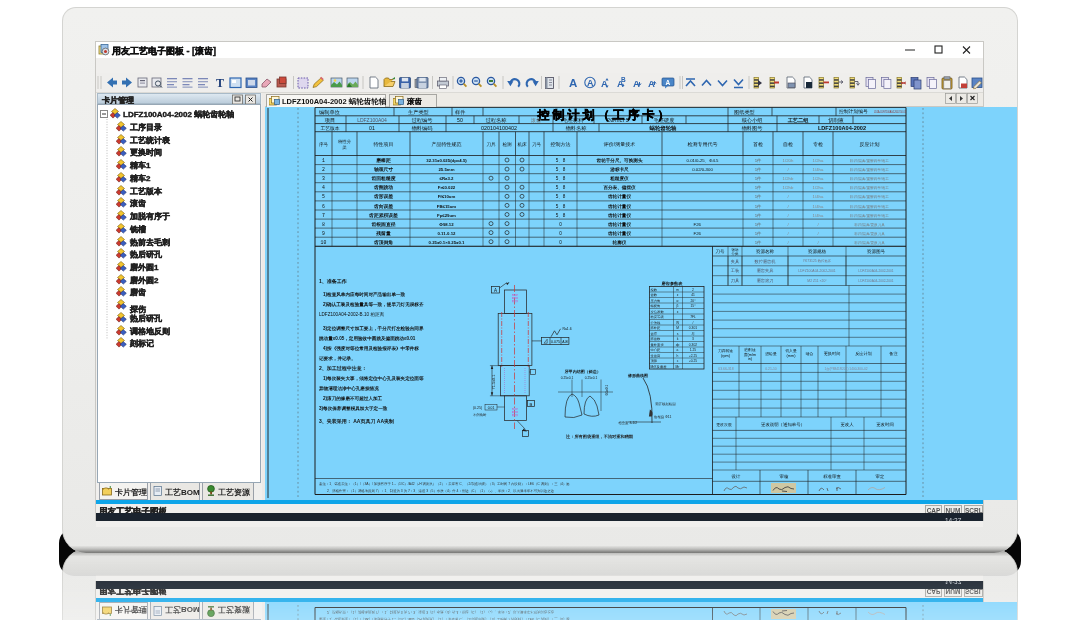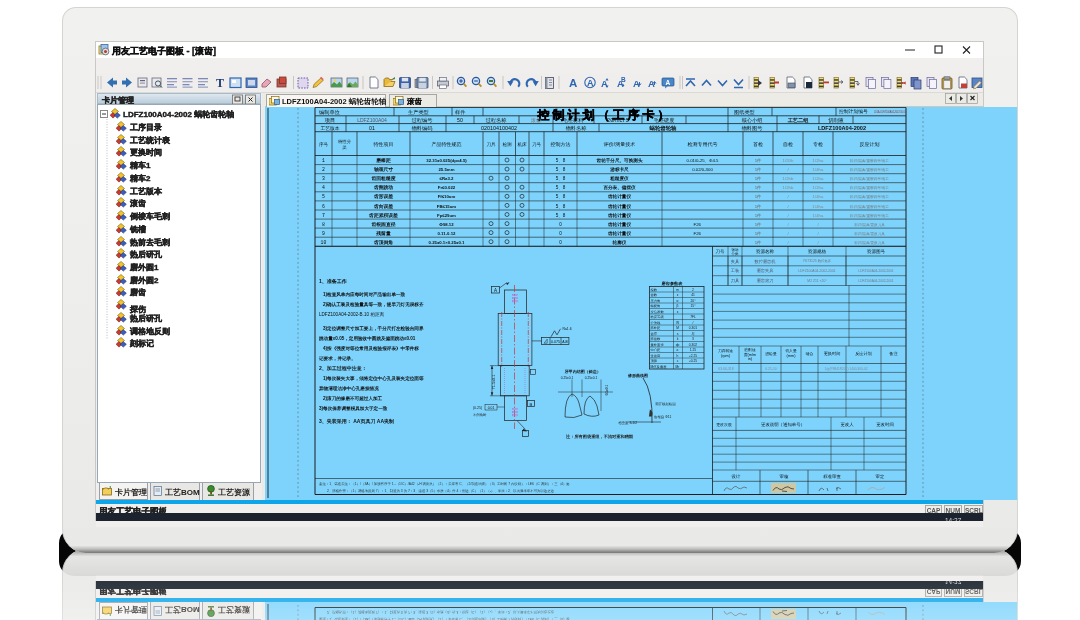--- a/index.html
+++ b/index.html
@@ -1004,21 +1004,21 @@
                 <span style="position:absolute;left:18px;top:1px">滚齿</span>
               </div>
               <div class="trow" style="top:105.0px;left:14px">
                 <svg width="11" height="11" viewBox="0 0 11 11" style="position:absolute;left:4px;top:0px">
                   <g transform="translate(0.5,0.5) scale(1.0)">
                     <path d="M4.5,0 L8,3 L4.5,6 L1,3 Z" fill="#f2c52e" stroke="#7a5a10" stroke-width="0.6"></path>
                     <path d="M2.2,4.2 L5.2,6.8 L2.6,9.6 L-0.4,6.8 Z" fill="#cc3a2e" stroke="#6e1a14" stroke-width="0.6"></path>
                     <path d="M6.8,4.2 L9.8,6.8 L6.8,9.6 L3.8,6.8 Z" fill="#3a5ec0" stroke="#1a2e6e" stroke-width="0.6"></path>
                   </g>
                 </svg>
-                <span style="position:absolute;left:18px;top:1px">倒棱车毛刺</span>
+                <span style="position:absolute;left:18px;top:1px">加脱有序于</span>
               </div>
               <div class="trow" style="top:117.8px;left:14px">
                 <svg width="11" height="11" viewBox="0 0 11 11" style="position:absolute;left:4px;top:0px">
                   <g transform="translate(0.5,0.5) scale(1.0)">
                     <path d="M4.5,0 L8,3 L4.5,6 L1,3 Z" fill="#f2c52e" stroke="#7a5a10" stroke-width="0.6"></path>
                     <path d="M2.2,4.2 L5.2,6.8 L2.6,9.6 L-0.4,6.8 Z" fill="#cc3a2e" stroke="#6e1a14" stroke-width="0.6"></path>
                     <path d="M6.8,4.2 L9.8,6.8 L6.8,9.6 L3.8,6.8 Z" fill="#3a5ec0" stroke="#1a2e6e" stroke-width="0.6"></path>
                   </g>
                 </svg>
                 <span style="position:absolute;left:18px;top:1px">铣槽</span>

